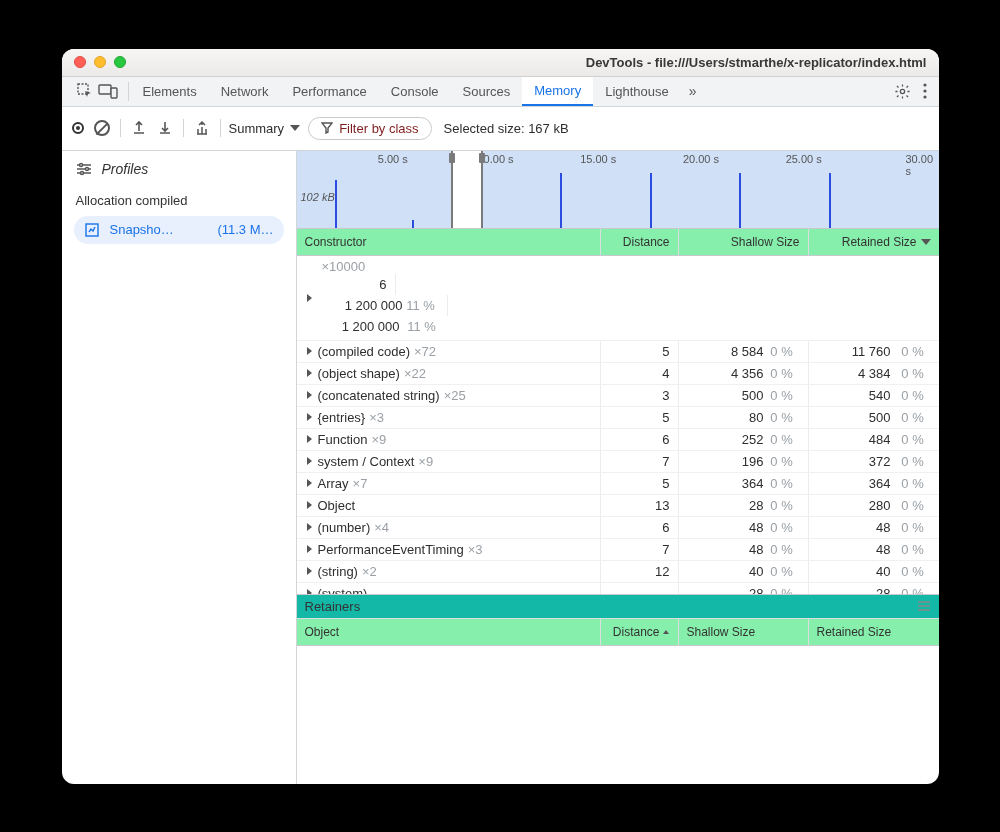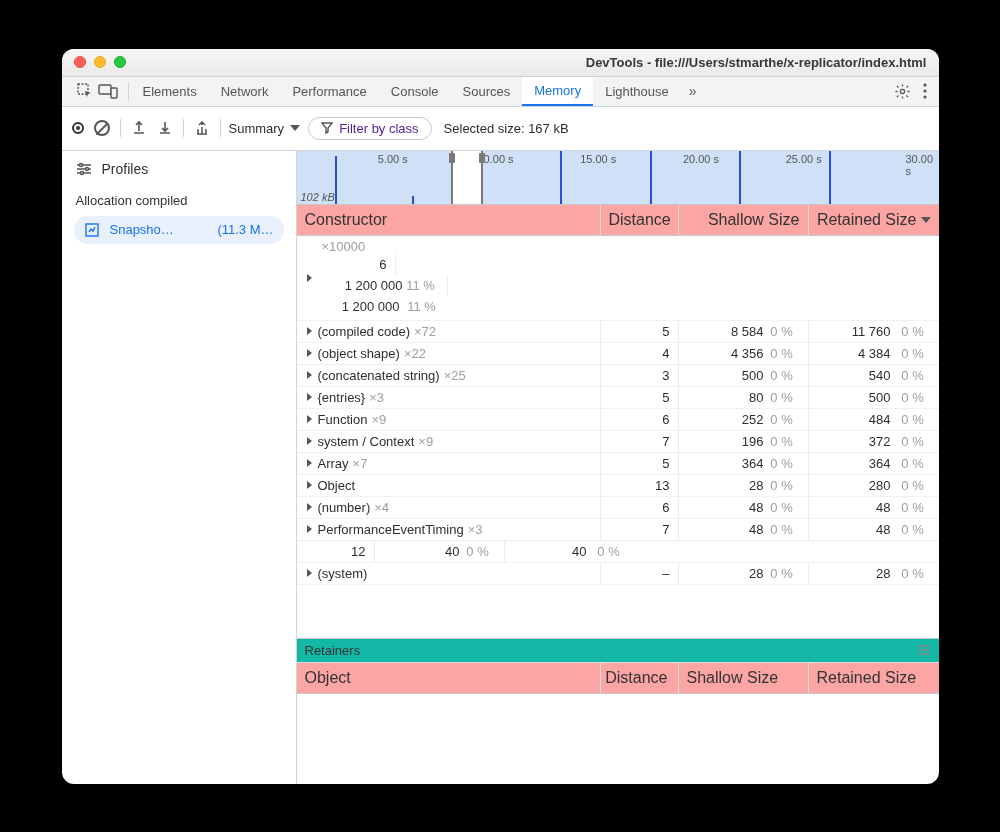--- a/index.html
+++ b/index.html
@@ -71,21 +71,21 @@
   .record-dot::after{content:""; position:absolute; inset:2px; background:#333; border-radius:50%;}
   .ban { width:16px; height:16px; border:2px solid #555; border-radius:50%; position:relative; display:inline-block;}
   .ban::after{content:""; position:absolute; width:2px; height:16px; background:#555; left:50%; top:-1px; transform:translateX(-50%) rotate(45deg);}
   .icon-btn { display:flex; align-items:center; justify-content:center; cursor:pointer;}
 
   .dropdown { display:flex; align-items:center; gap:6px; padding:0 8px; cursor:pointer; font-size:13px;}
   .pill { border:1px solid #c7c9cc; border-radius:14px; padding:3px 12px; display:flex; align-items:center; gap:6px; font-size:13px; background:#fff; cursor:text;}
 
   .body { flex:1; display:flex; overflow:hidden;}
   .sidebar { width:235px; border-right:1px solid #d2d5d8; display:flex; flex-direction:column;}
-  .side-head { display:flex; align-items:center; gap:10px; padding:10px 14px; font-size:14px; color:#333;}
+  .side-head { display:flex; align-items:center; gap:10px; padding:10px 14px; font-size:14px; color:#333;font-style:italic;}
   .side-label { padding:6px 14px; font-size:13px; color:#333;}
   .item {
     margin: 2px 12px;
     padding: 6px 10px;
     border-radius: 14px;
     display:flex;
     align-items:center;
     gap:10px;
     color:#1a73e8;
     background:#e8f0fe;
@@ -106,23 +106,23 @@
   .timeline .tick { position:absolute; transform:translateX(-50%);}
   .timeline .kb { position:absolute; left:4px; top:40px; font-size:11px; color:#555;font-style:italic;}
   .bars { position:absolute; inset:0;}
   .bar { position:absolute; bottom:0; width:2px; background:#2a4ddf;}
   .brush { position:absolute; top:0; bottom:0; background:#fff; border-left:2px solid #7a7a7a; border-right:2px solid #7a7a7a;}
   .brush::before, .brush::after { content:""; position:absolute; top:2px; width:6px; height:10px; background:#7a7a7a; border-radius:1px;}
   .brush::before{ left:-4px;} .brush::after{ right:-4px;}
 
   .table-head, .ret-head {
     display:flex;
-    background:#fca5a5;
+    background:#86efac;
     border-bottom:1px solid #c7c9cc;
-    font-size:16px;
+    font-size:12px;
     color:#333;
   }
   .th { padding:6px 8px; border-right:1px solid #dcdfe2;}
   .th:last-child{border-right:none;}
   .c-con { flex:1.8; }
   .c-dist { width:78px; text-align:right;}
   .c-sh { width:130px; text-align:right;}
   .c-ret { width:130px; text-align:right; display:flex; justify-content:flex-end; align-items:center; gap:4px;}
 
   .rows { flex:0 0 auto; overflow:auto;}
@@ -234,21 +234,21 @@
     </div>
     <div class="vline"></div>
     <div class="dropdown">
       <span>Summary</span>
       <span class="tri-down"></span>
     </div>
     <div class="pill">
       <svg width="12" height="12" viewBox="0 0 12 12" fill="none" stroke="#555" stroke-width="1.4">
           <path d="M1 1h10L7 6v4l-2 1V6z"></path>
         </svg>
-      <span style="color:#4c1d95">Filter by class</span>
+      <span style="color:#7f1d1d">Filter by class</span>
     </div>
     <div style="padding:0 12px;">Selected size: 167 kB</div>
   </div>
 
   <div class="body">
     <div class="sidebar">
       <div class="side-head">
         <span class="icon-btn">
           <svg width="16" height="14" viewBox="0 0 16 14" fill="none" stroke="#555" stroke-width="1.5">
               <path d="M1 3h14M1 7h14M1 11h14"></path>
@@ -298,21 +298,21 @@
 
       <div class="table-head">
         <div class="th c-con">Constructor</div>
         <div class="th c-dist">Distance</div>
         <div class="th c-sh">Shallow Size</div>
         <div class="th c-ret">
           <span>Retained Size</span>
           <span class="tri-down"></span>
         </div>
       </div>
-      <div class="rows" id="rows" style="height:402px;">
+      <div class="rows" id="rows" style="height:338px;">
           <div class="row">
             <div class="cell c-con">
               <span class="caret"></span>
               <span>
                 <div><span class="faded">×10000</span></div>
                 <div class="cell c-dist num">6</div>
                 <div class="cell c-sh num">
                   <span>1 200 000</span>
                   <span class="pct">11 %</span>
                 </div>
@@ -476,20 +476,25 @@
             <div class="cell c-sh num">
               <span>48</span>
               <span class="pct">0 %</span>
             </div>
             <div class="cell c-ret num">
               <span>48</span>
               <span class="pct">0 %</span>
             </div>
           </div>
           <div class="row">
+            <div class="cell c-con">
+              <span class="caret"></span>
+              <span>(string)</span>
+              <span class="faded">×2</span>
+            </div>
             <div class="cell c-dist num">12</div>
             <div class="cell c-sh num">
               <span>40</span>
               <span class="pct">0 %</span>
             </div>
             <div class="cell c-ret num">
               <span>40</span>
               <span class="pct">0 %</span>
             </div>
           </div>

